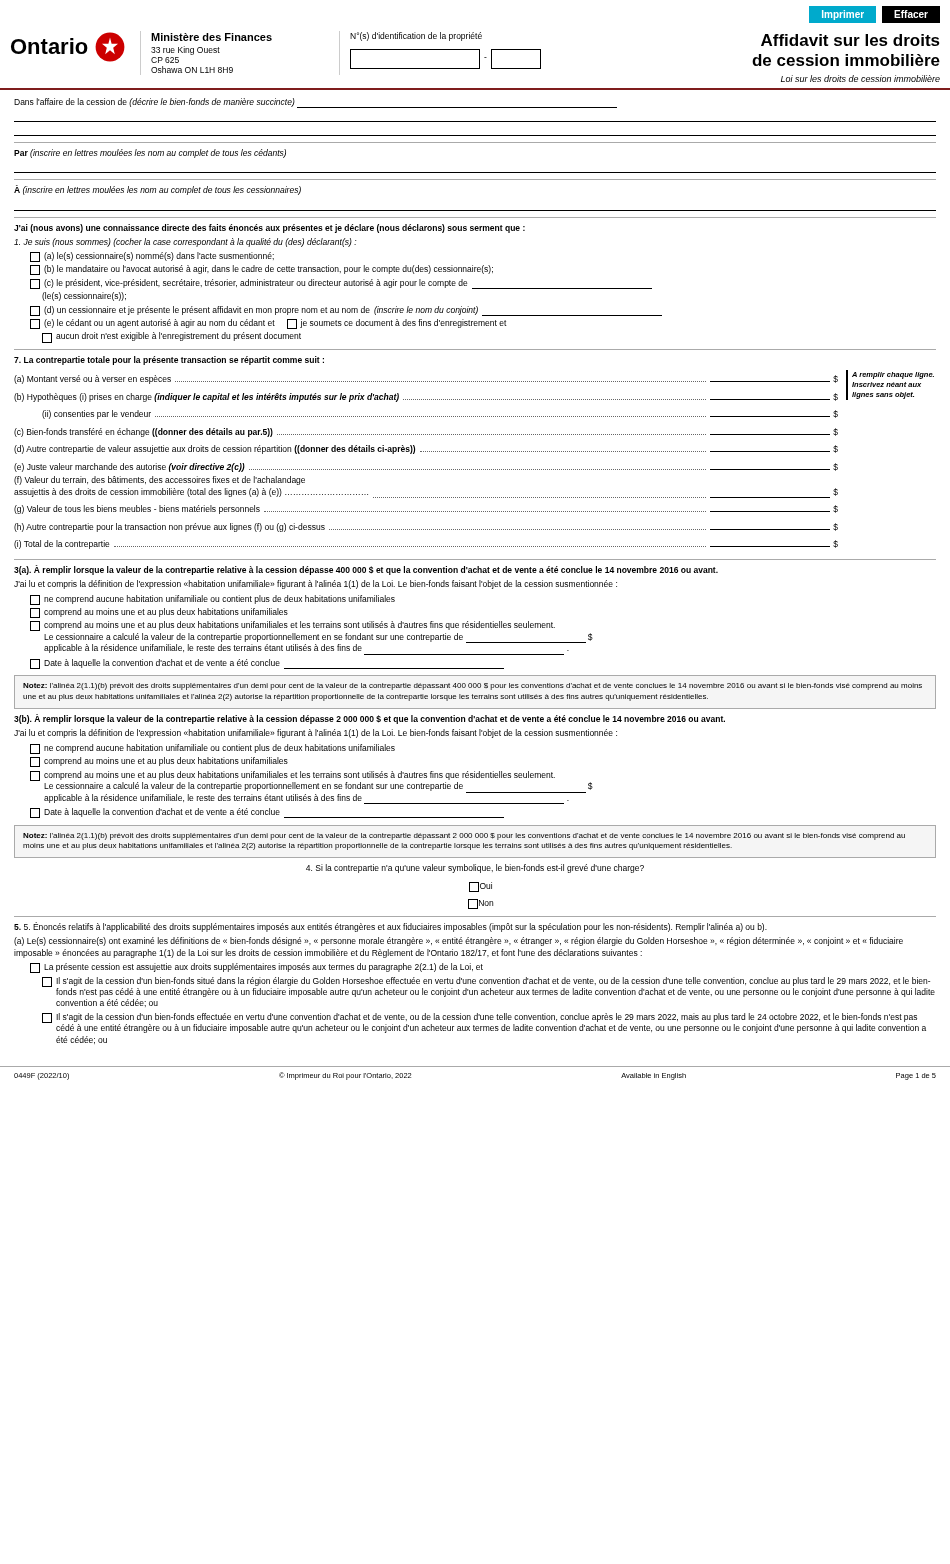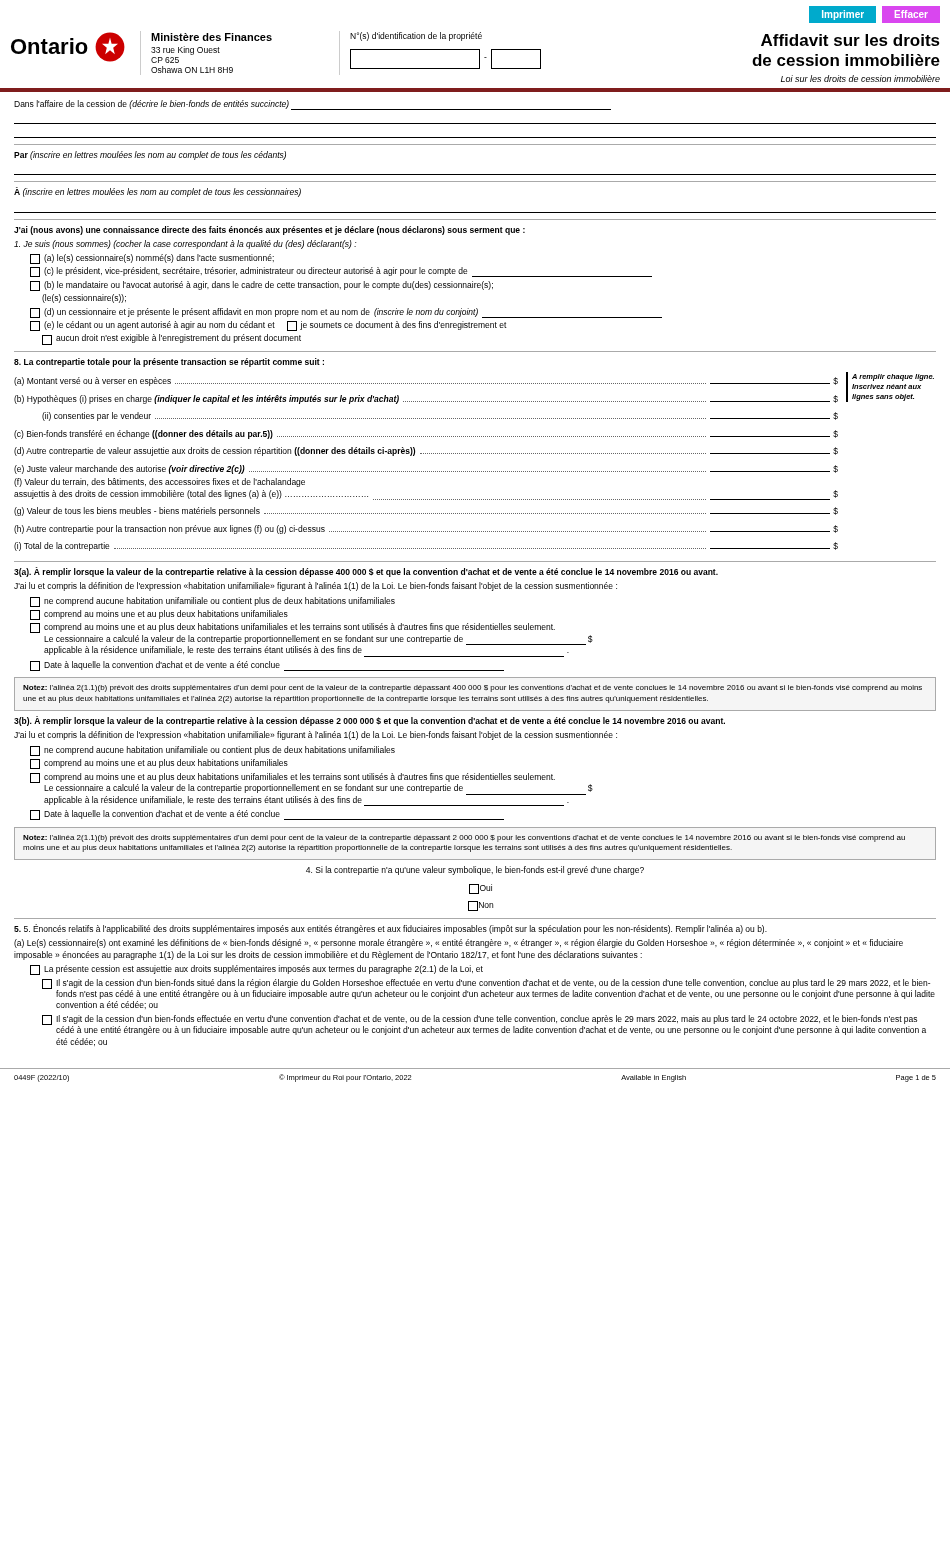--- a/index.html
+++ b/index.html
@@ -19,27 +19,27 @@
     }
     .top-btn {
       padding: 3px 12px;
       font-size: 10px;
       font-weight: bold;
       cursor: pointer;
       border: none;
       color: #fff;
     }
     .btn-imprimer { background: #00aacc; }
-    .btn-effacer { background: #d946ef; }
+    .btn-effacer { background: #000000; }
 
     .header-area {
       display: flex;
       flex-direction: row;
       padding: 4px 10px 4px;
-      border-bottom: 4px solid #7f1d1d;
+      border-bottom: 2px solid #7f1d1d;
       align-items: flex-start;
     }
     .logo-area {
       display: flex;
       align-items: center;
       min-width: 130px;
     }
     .ontario-text {
       font-size: 22px;
       font-weight: bold;
@@ -241,21 +241,21 @@
     <div class="main-title">Affidavit sur les droits<br>de cession immobilière</div>
     <div class="sub-title">Loi sur les droits de cession immobilière</div>
   </div>
 </div>
 
 <div class="content">
 
   <div class="section">
     <div style="margin-bottom:2px;">
       <span>Dans l'affaire de la cession de</span>
-      <span style="font-style:italic;">(décrire le bien-fonds de entités succincte)</span>
+      <span style="font-style:italic;">(décrire le bien-fonds de manière succincte)</span>
       <span class="field-line" style="min-width:320px;"></span>
     </div>
     <div class="field-line-full"></div>
     <div class="field-line-full"></div>
   </div>
 
   <hr class="divider">
 
   <div class="section">
     <div>
@@ -282,27 +282,27 @@
 
     <div style="margin-bottom:2px; font-style:italic;">1. Je suis (nous sommes) (cocher la case correspondant à la qualité du (des) déclarant(s) :</div>
 
     <div class="checkbox-row indent">
       <span class="checkbox"></span>
       <span>(a) le(s) cessionnaire(s) nommé(s) dans l'acte susmentionné;</span>
     </div>
 
     <div class="checkbox-row indent">
       <span class="checkbox"></span>
+      <span>(b) le mandataire ou l'avocat autorisé à agir, dans le cadre de cette transaction, pour le compte du(des) cessionnaire(s);</span>
+    </div>
+
+    <div class="checkbox-row indent">
+      <span class="checkbox"></span>
       <span>(c) le président, vice-président, secrétaire, trésorier, administrateur ou directeur autorisé à agir pour le compte de</span>
       <span class="inline-field" style="min-width:180px;"></span>
-    </div>
-
-    <div class="checkbox-row indent">
-      <span class="checkbox"></span>
-      <span>(b) le mandataire ou l'avocat autorisé à agir, dans le cadre de cette transaction, pour le compte du(des) cessionnaire(s);</span>
     </div>
     <div class="indent2" style="margin-bottom:2px;">(le(s) cessionnaire(s));</div>
 
     <div class="checkbox-row indent">
       <span class="checkbox"></span>
       <span>(d) un cessionnaire et je présente le présent affidavit en mon propre nom et au nom de</span>
       <span style="font-style:italic;">(inscrire le nom du conjoint)</span>
       <span class="inline-field" style="min-width:180px;"></span>
     </div>
 
@@ -314,21 +314,21 @@
     </div>
     <div class="indent2" style="display:flex; align-items:center; gap:4px; margin-bottom:2px;">
       <span class="checkbox"></span>
       <span>aucun droit n'est exigible à l'enregistrement du présent document</span>
     </div>
   </div>
 
   <hr class="divider">
 
   <div class="section">
-    <div style="font-weight:bold; margin-bottom:4px;">8. La contrepartie totale pour la présente transaction se répartit comme suit :</div>
+    <div style="font-weight:bold; margin-bottom:4px;">7. La contrepartie totale pour la présente transaction se répartit comme suit :</div>
 
     <div class="two-col">
       <div class="two-col-main">
 
         <div class="row-with-dots">
           <span class="row-label">(a) Montant versé ou à verser en espèces</span>
           <span class="row-dots"></span>
           <span class="row-field"></span>
           <span class="row-dollar">$</span>
         </div>

